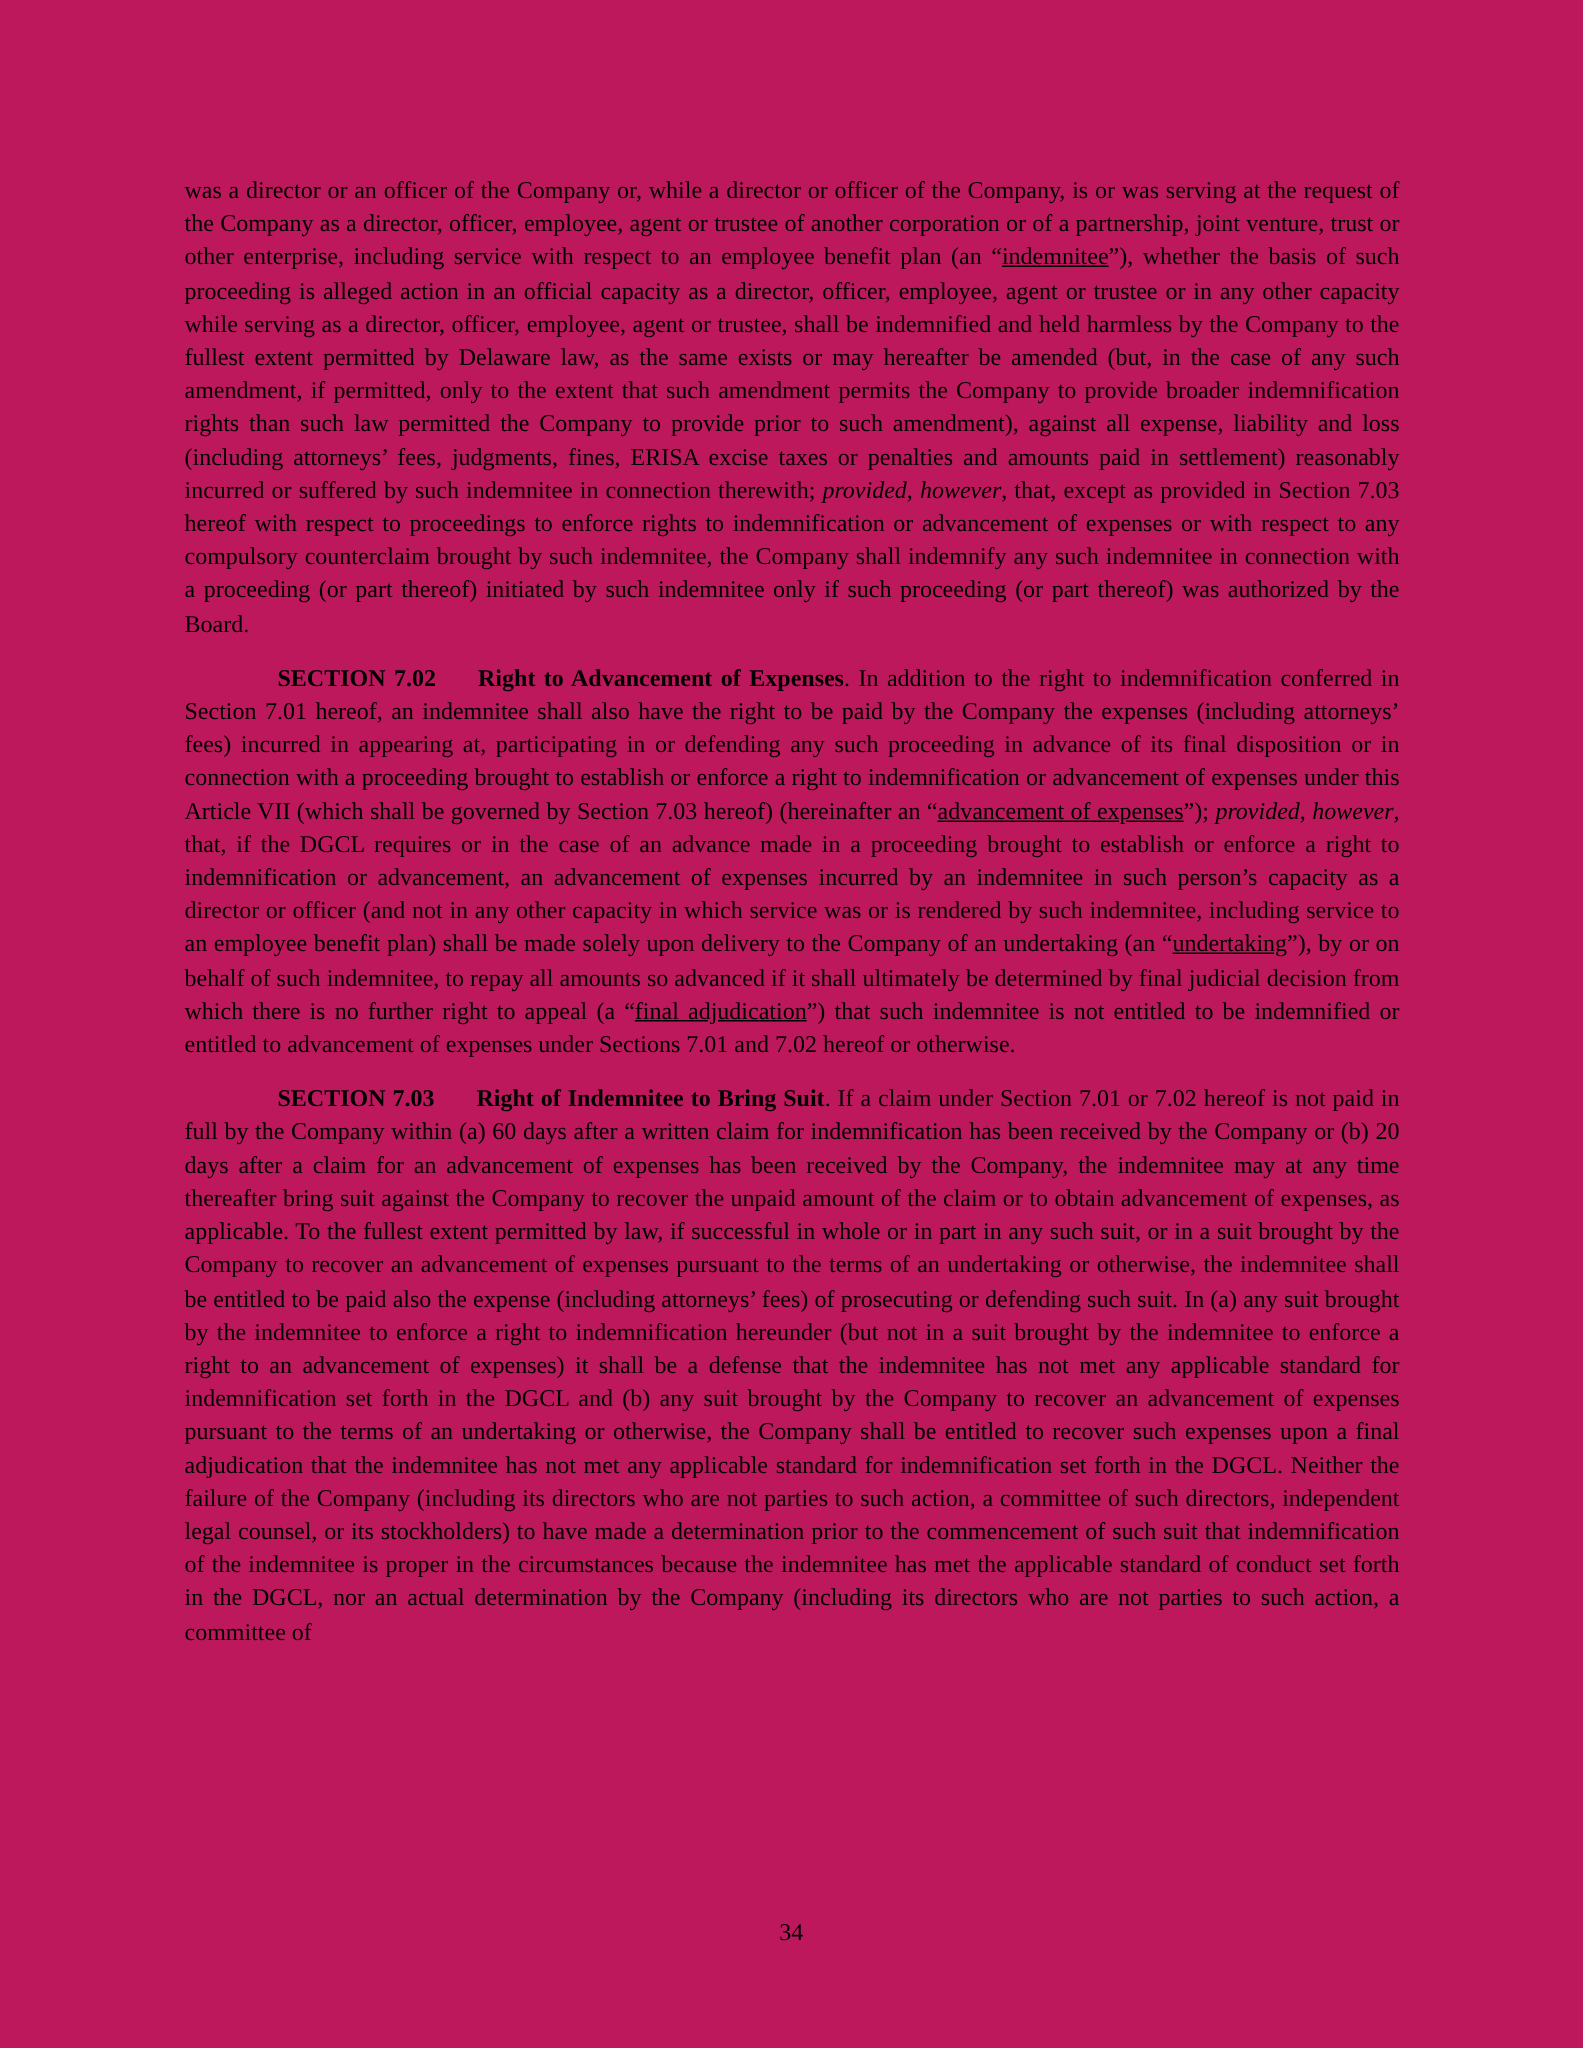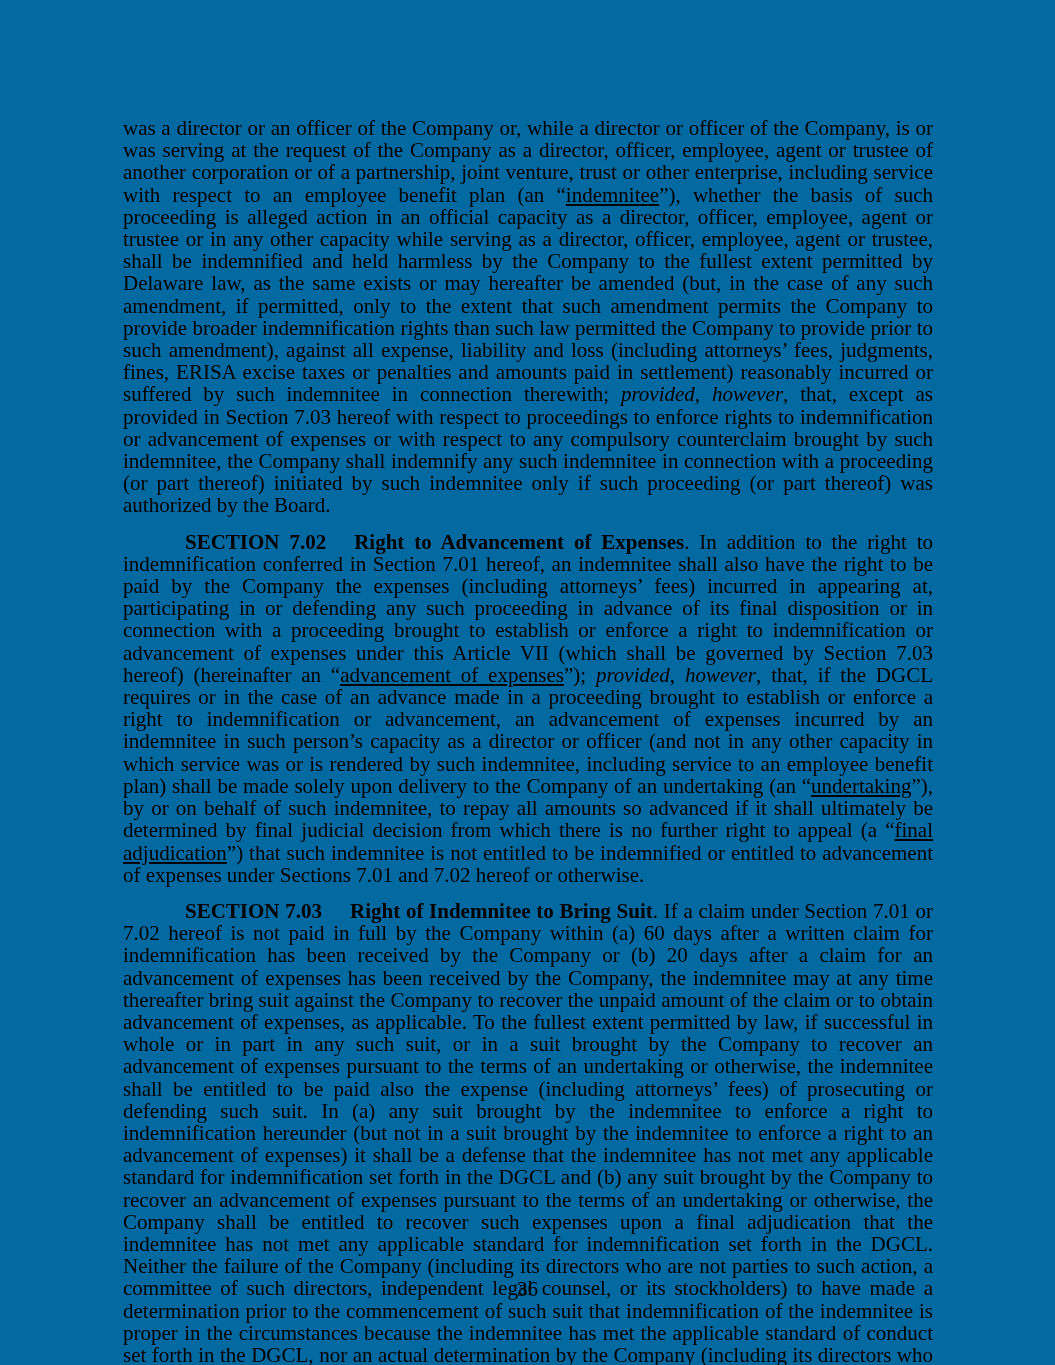--- a/index.html
+++ b/index.html
@@ -4,24 +4,24 @@
 <style>
   html, body {
     margin: 0;
     padding: 0;
     background: #ffffff;
   }
   .page {
     position: relative;
     width: 1055px;
     height: 1365px;
-    background: #0369a1;
+    background: #be185d;
     color: #000000;
     font-family: "Liberation Serif", "DejaVu Serif", serif;
-    font-size: 21px;
+    font-size: 16px;
     line-height: 22.2px;
     overflow: hidden;
   }
   .text-block {
     position: absolute;
     left: 123px;
     top: 117px;
     width: 810px;
     text-align: justify;
   }
@@ -55,15 +55,15 @@
 
     <p class="para"><span>was a director or an officer of the Company or, while a director or officer of the Company, is or was serving at the request of the Company as a director, officer, employee, agent or trustee of another corporation or of a partnership, joint venture, trust or other enterprise, including service with respect to an employee benefit plan (an “</span><span class="u">indemnitee</span><span>”), whether the basis of such proceeding is alleged action in an official capacity as a director, officer, employee, agent or trustee or in any other capacity while serving as a director, officer, employee, agent or trustee, shall be indemnified and held harmless by the Company to the fullest extent permitted by Delaware law, as the same exists or may hereafter be amended (but, in the case of any such amendment, if permitted, only to the extent that such amendment permits the Company to provide broader indemnification rights than such law permitted the Company to provide prior to such amendment), against all expense, liability and loss (including attorneys’ fees, judgments, fines, ERISA excise taxes or penalties and amounts paid in settlement) reasonably incurred or suffered by such indemnitee in connection therewith; </span><span class="i">provided</span><span>, </span><span class="i">however</span><span>, that, except as provided in Section 7.03 hereof with respect to proceedings to enforce rights to indemnification or advancement of expenses or with respect to any compulsory counterclaim brought by such indemnitee, the Company shall indemnify any such indemnitee in connection with a proceeding (or part thereof) initiated by such indemnitee only if such proceeding (or part thereof) was authorized by the Board.</span></p>
 
     <p class="para spaced indent"><span class="b">SECTION 7.02</span><span class="b heading-title">Right to Advancement of Expenses</span><span>. In addition to the right to indemnification conferred in Section 7.01 hereof, an indemnitee shall also have the right to be paid by the Company the expenses (including attorneys’ fees) incurred in appearing at, participating in or defending any such proceeding in advance of its final disposition or in connection with a proceeding brought to establish or enforce a right to indemnification or advancement of expenses under this Article VII (which shall be governed by Section 7.03 hereof) (hereinafter an “</span><span class="u">advancement of expenses</span><span>”); </span><span class="i">provided</span><span>, </span><span class="i">however</span><span>, that, if the DGCL requires or in the case of an advance made in a proceeding brought to establish or enforce a right to indemnification or advancement, an advancement of expenses incurred by an indemnitee in such person’s capacity as a director or officer (and not in any other capacity in which service was or is rendered by such indemnitee, including service to an employee benefit plan) shall be made solely upon delivery to the Company of an undertaking (an “</span><span class="u">undertaking</span><span>”), by or on behalf of such indemnitee, to repay all amounts so advanced if it shall ultimately be determined by final judicial decision from which there is no further right to appeal (a “</span><span class="u">final adjudication</span><span>”) that such indemnitee is not entitled to be indemnified or entitled to advancement of expenses under Sections 7.01 and 7.02 hereof or otherwise.</span></p>
 
     <p class="para spaced indent"><span class="b">SECTION 7.03</span><span class="b heading-title">Right of Indemnitee to Bring Suit</span><span>. If a claim under Section 7.01 or 7.02 hereof is not paid in full by the Company within (a) 60 days after a written claim for indemnification has been received by the Company or (b) 20 days after a claim for an advancement of expenses has been received by the Company, the indemnitee may at any time thereafter bring suit against the Company to recover the unpaid amount of the claim or to obtain advancement of expenses, as applicable. To the fullest extent permitted by law, if successful in whole or in part in any such suit, or in a suit brought by the Company to recover an advancement of expenses pursuant to the terms of an undertaking or otherwise, the indemnitee shall be entitled to be paid also the expense (including attorneys’ fees) of prosecuting or defending such suit. In (a) any suit brought by the indemnitee to enforce a right to indemnification hereunder (but not in a suit brought by the indemnitee to enforce a right to an advancement of expenses) it shall be a defense that the indemnitee has not met any applicable standard for indemnification set forth in the DGCL and (b) any suit brought by the Company to recover an advancement of expenses pursuant to the terms of an undertaking or otherwise, the Company shall be entitled to recover such expenses upon a final adjudication that the indemnitee has not met any applicable standard for indemnification set forth in the DGCL. Neither the failure of the Company (including its directors who are not parties to such action, a committee of such directors, independent legal counsel, or its stockholders) to have made a determination prior to the commencement of such suit that indemnification of the indemnitee is proper in the circumstances because the indemnitee has met the applicable standard of conduct set forth in the DGCL, nor an actual determination by the Company (including its directors who are not parties to such action, a committee of</span></p>
 
   </div>
 
   <div class="footer">
-    <span>36</span>
+    <span>34</span>
   </div>
 </div>
 
 </body></html>

